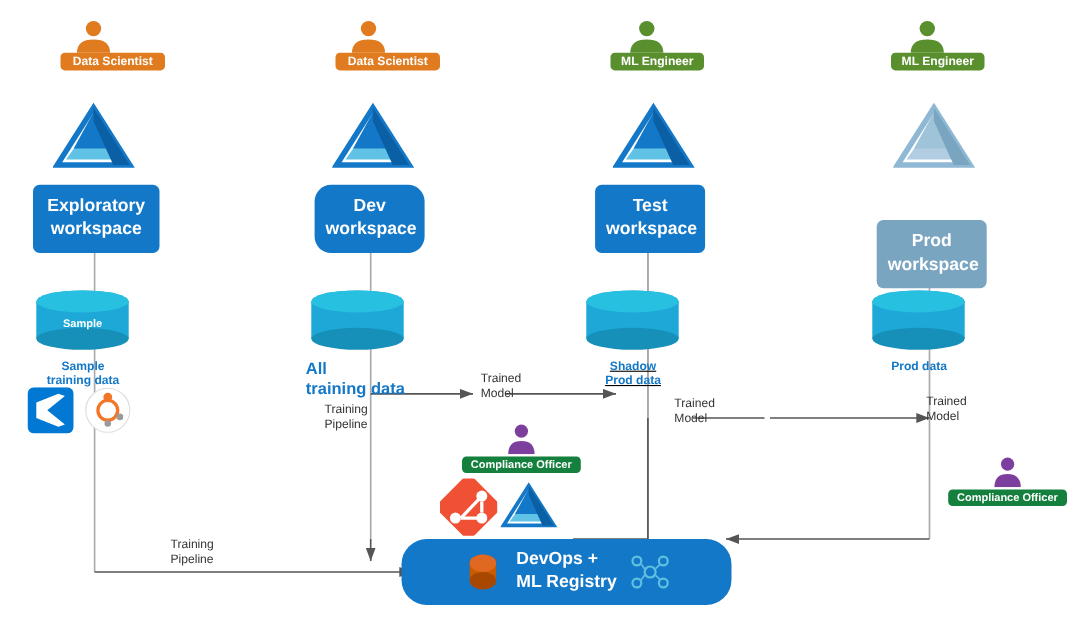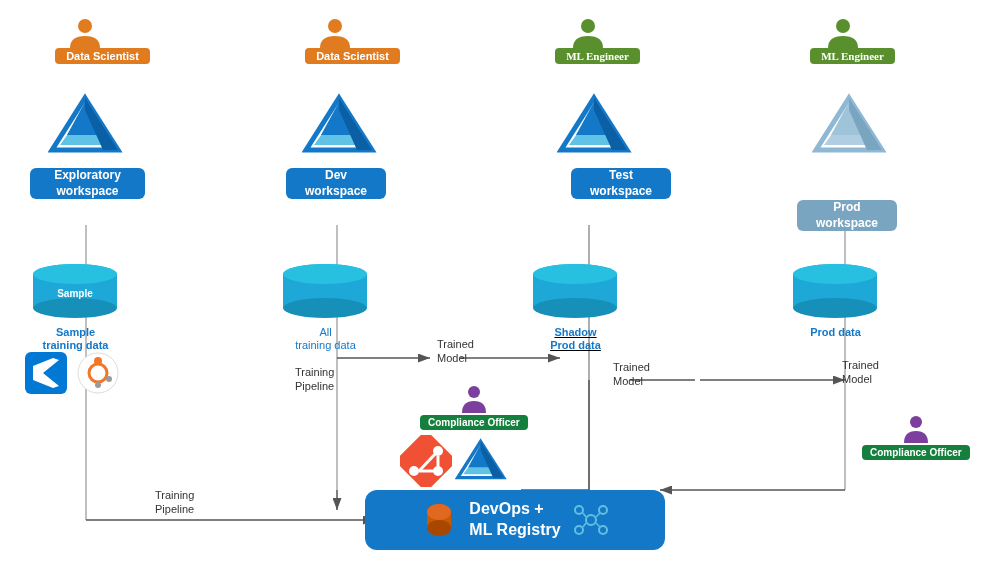--- a/index.html
+++ b/index.html
@@ -23,31 +23,31 @@
       position: absolute;
       border-radius: 4px;
       padding: 2px 8px;
       font-size: 11px;
       font-weight: 600;
       color: #fff;
       text-align: center;
       white-space: nowrap;
     }
     .role-orange { background: #e07b20; }
-    .role-green { background: #5a8f2e; font-family: Liberation Serif, serif; }
+    .role-green { background: #5a8f2e; }
     .role-purple { background: #15803d; }
 
     
     .workspace-box {
       position: absolute;
       background: #1478c8;
       color: #fff;
       border-radius: 6px;
-      padding: 0 10px;
-      font-size: 12px;
+      padding: 10px 10px;
+      font-size: 16px;
       font-weight: 600;
       text-align: center;
       line-height: 1.3;
     }
 
     
     .flow-label {
       position: absolute;
       font-size: 11px;
       color: #333;
@@ -138,29 +138,29 @@
     <polygon points="37,8 70,60 55,60 37,20" fill="#0b5fa5"></polygon>
   </svg>
   <div class="workspace-box" style="left:30px;top:168px;width:115px;">Exploratory<br>workspace</div>
 
   <svg style="position:absolute;left:302px;top:90px;" width="75" height="72">
     <polygon points="37,8 70,60 4,60" fill="none" stroke="#1478c8" stroke-width="5"></polygon>
     <polygon points="37,20 62,55 12,55" fill="#1da8d8" opacity="0.7"></polygon>
     <polygon points="37,12 55,45 19,45" fill="#1478c8"></polygon>
     <polygon points="37,8 70,60 55,60 37,20" fill="#0b5fa5"></polygon>
   </svg>
-  <div class="workspace-box" style="left:286px;top:168px;width:100px;">Dev<br>workspace</div>
+  <div class="workspace-box" style="left:286px;top:168px;width:100px;border-radius:15px;">Dev<br>workspace</div>
 
   <svg style="position:absolute;left:557px;top:90px;" width="75" height="72">
     <polygon points="37,8 70,60 4,60" fill="none" stroke="#1478c8" stroke-width="5"></polygon>
     <polygon points="37,20 62,55 12,55" fill="#1da8d8" opacity="0.7"></polygon>
     <polygon points="37,12 55,45 19,45" fill="#1478c8"></polygon>
     <polygon points="37,8 70,60 55,60 37,20" fill="#0b5fa5"></polygon>
   </svg>
-  <div class="workspace-box" style="left:541px;top:168px;width:100px;margin-left:30px;">Test<br>workspace</div>
+  <div class="workspace-box" style="left:541px;top:168px;width:100px;">Test<br>workspace</div>
 
   <svg style="position:absolute;left:812px;top:90px;" width="75" height="72">
     <polygon points="37,8 70,60 4,60" fill="none" stroke="#8fb8d4" stroke-width="5"></polygon>
     <polygon points="37,20 62,55 12,55" fill="#8fb8d4" opacity="0.7"></polygon>
     <polygon points="37,12 55,45 19,45" fill="#9fc3d8"></polygon>
     <polygon points="37,8 70,60 55,60 37,20" fill="#7aa5c0"></polygon>
   </svg>
   <div class="workspace-box" style="left:797px;top:168px;width:100px;background:#7aa5c0;margin-top:32px;">Prod<br>workspace</div>
 
   <div style="position:absolute;left:28px;top:262px;">
@@ -174,21 +174,21 @@
     <div style="text-align:center;margin-top:2px;font-size:11px;font-weight:600;color:#1478c8;line-height:1.2;">Sample<br>training data</div>
   </div>
 
   <div style="position:absolute;left:278px;top:262px;">
     <svg width="95" height="58">
       <ellipse cx="47" cy="12" rx="42" ry="10" fill="#1da8d8"></ellipse>
       <rect x="5" y="12" width="84" height="34" fill="#1da8d8"></rect>
       <ellipse cx="47" cy="46" rx="42" ry="10" fill="#1690b8"></ellipse>
       <ellipse cx="47" cy="12" rx="42" ry="10" fill="#28c0e0"></ellipse>
     </svg>
-    <div style="text-align:center;margin-top:2px;font-size:11px;font-weight:400;color:#1478c8;line-height:1.2;">All<br>training data</div>
+    <div style="text-align:left;margin-top:2px;font-size:15px;font-weight:700;color:#1478c8;line-height:1.2;">All<br>training data</div>
   </div>
 
   <div style="position:absolute;left:528px;top:262px;text-decoration:underline;">
     <svg width="95" height="58">
       <ellipse cx="47" cy="12" rx="42" ry="10" fill="#1da8d8"></ellipse>
       <rect x="5" y="12" width="84" height="34" fill="#1da8d8"></rect>
       <ellipse cx="47" cy="46" rx="42" ry="10" fill="#1690b8"></ellipse>
       <ellipse cx="47" cy="12" rx="42" ry="10" fill="#28c0e0"></ellipse>
     </svg>
     <div style="text-align:center;margin-top:2px;font-size:11px;font-weight:600;color:#1478c8;line-height:1.2;">Shadow<br>Prod data</div>
@@ -252,21 +252,21 @@
     <line x1="38" y1="16" x2="19" y2="36" stroke="white" stroke-width="3"></line>
   </svg>
 
   <svg style="position:absolute;left:455px;top:435px;" width="52" height="52" viewBox="0 0 75 72">
     <polygon points="37,8 70,60 4,60" fill="none" stroke="#1478c8" stroke-width="5"></polygon>
     <polygon points="37,20 62,55 12,55" fill="#1da8d8" opacity="0.7"></polygon>
     <polygon points="37,12 55,45 19,45" fill="#1478c8"></polygon>
     <polygon points="37,8 70,60 55,60 37,20" fill="#0b5fa5"></polygon>
   </svg>
 
-  <div style="position:absolute;left:365px;top:490px;width:300px;height:60px;background:#1478c8;border-radius:12px;display:flex;align-items:center;justify-content:center;gap:12px;">
+  <div style="position:absolute;left:365px;top:490px;width:300px;height:60px;background:#1478c8;border-radius:23px;display:flex;align-items:center;justify-content:center;gap:12px;">
 
     <svg width="36" height="36" viewBox="0 0 36 36">
       <ellipse cx="18" cy="10" rx="12" ry="8" fill="#c85a00"></ellipse>
       <rect x="6" y="10" width="24" height="16" fill="#c85a00"></rect>
       <ellipse cx="18" cy="26" rx="12" ry="8" fill="#a84800"></ellipse>
       <ellipse cx="18" cy="10" rx="12" ry="8" fill="#e06820"></ellipse>
     </svg>
     <div style="color:white;font-size:16px;font-weight:700;line-height:1.3;">DevOps +<br>ML Registry</div>
 
     <svg width="36" height="36" viewBox="0 0 36 36">

